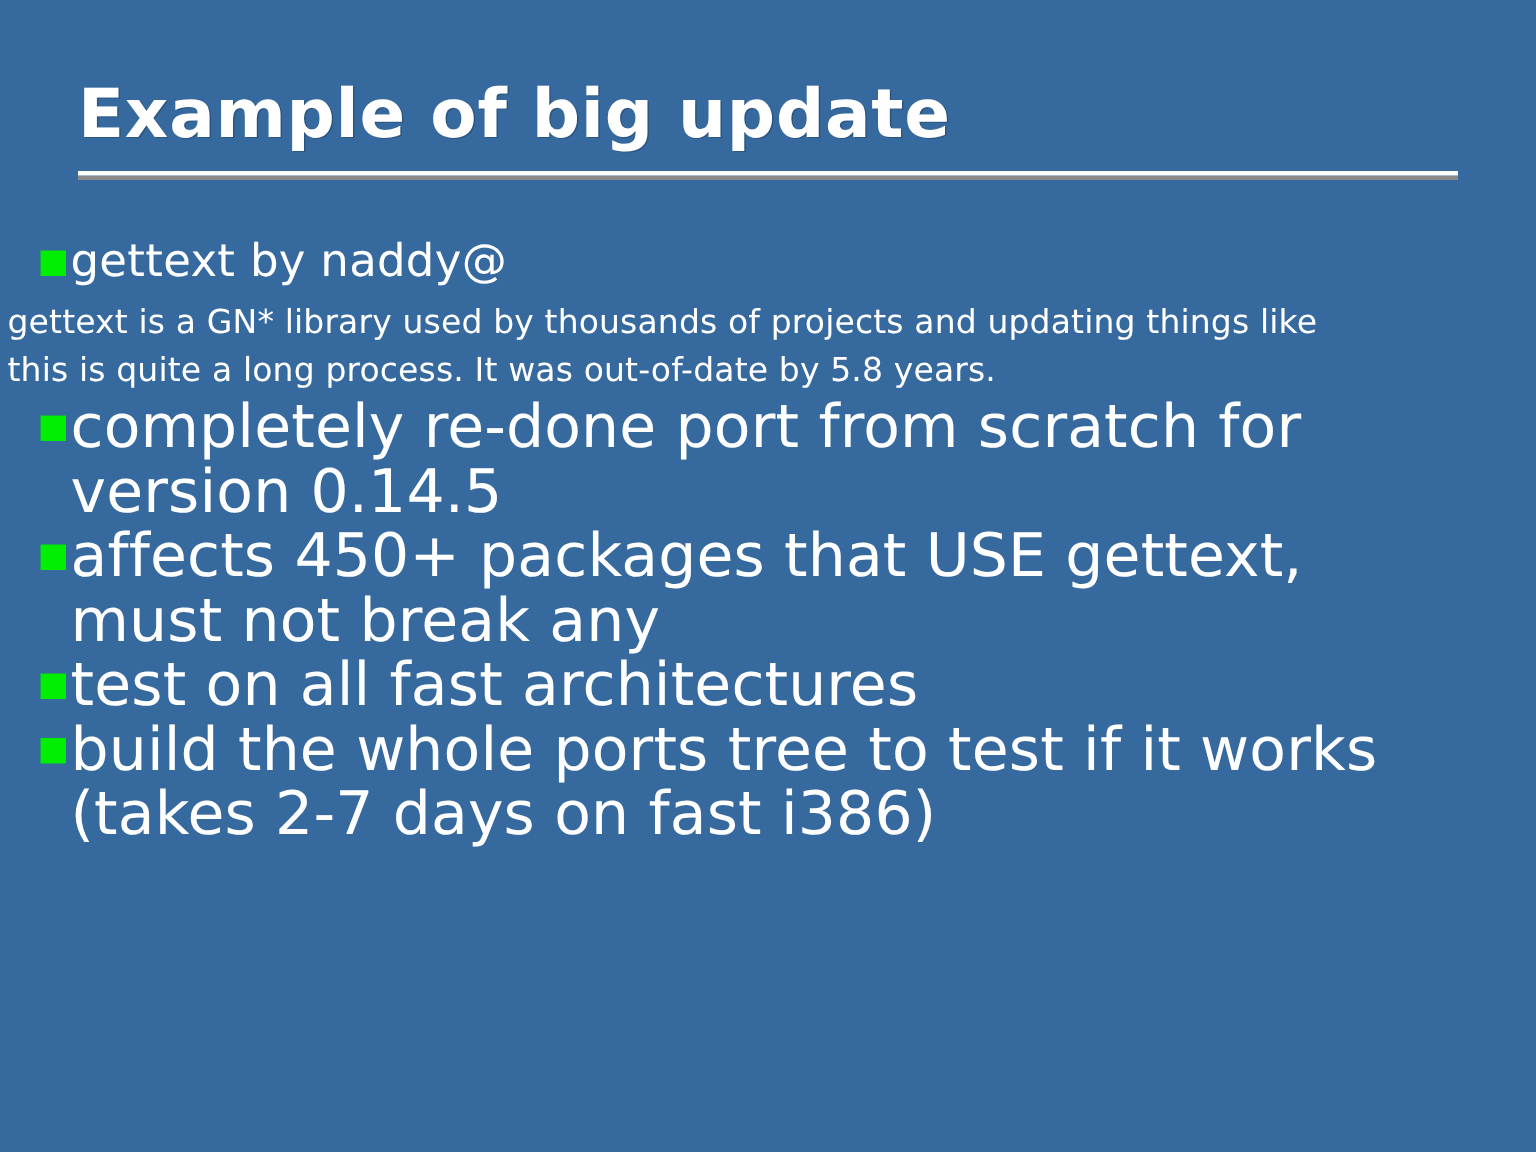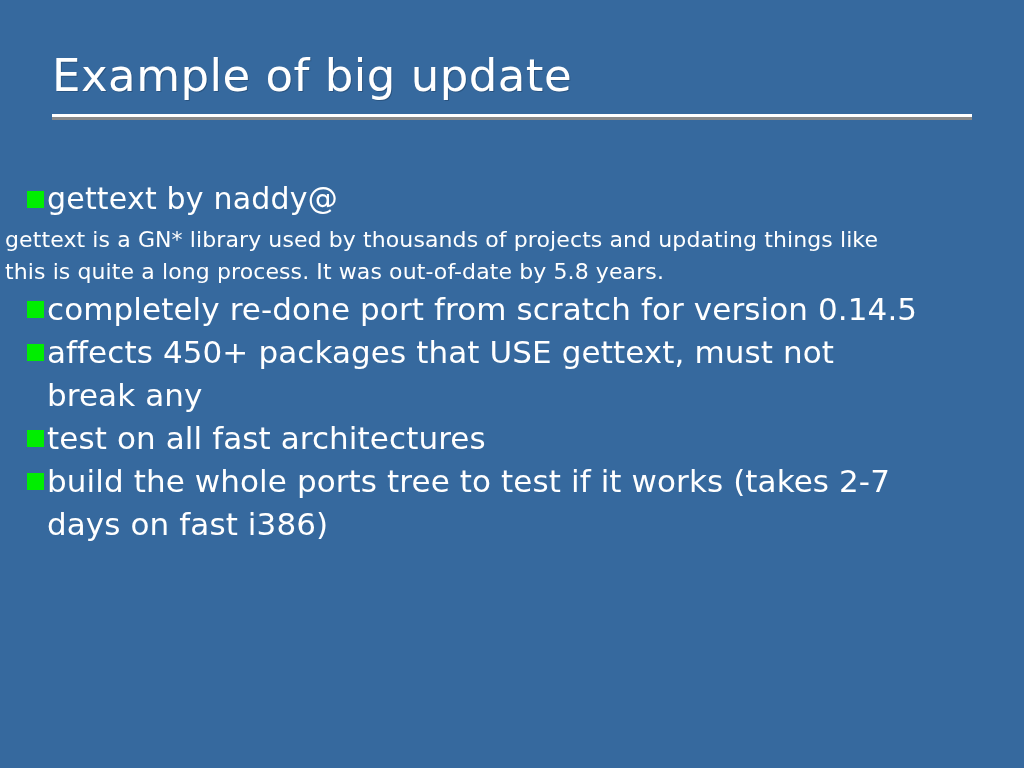--- a/index.html
+++ b/index.html
@@ -26,41 +26,41 @@
   .title-block {
     position: absolute;
     left: 52px;
     top: 48px;
     width: 920px;
   }
   .slide-title {
     font-family: "DejaVu Sans", sans-serif;
     font-size: 45px;
     line-height: 56px;
-    font-weight: 400;
+    font-weight: 700;
     color: #ffffff;
     letter-spacing: 0.5px;
     white-space: nowrap;
     text-shadow: 1px 1px 0 rgba(20,45,75,0.35);
   }
   .title-rule {
     position: absolute;
     left: 52px;
     top: 114px;
     width: 920px;
     height: 3px;
     background: #ffffff;
     box-shadow: 0 3px 0 0 #8a8a8a;
   }
 
   
   .body-area {
     position: absolute;
     left: 0;
-    top: 180px;
+    top: 156px;
     width: 1024px;
   }
 
   ul.bullets {
     list-style: none;
     margin: 0;
     padding: 0;
   }
 
   li.bullet-item {
@@ -101,21 +101,21 @@
     line-height: 32px;
     letter-spacing: 0.1px;
   }
 
   
   .main-list {
     margin-left: 48px;
     margin-top: 46px;
   }
   .main-list li.bullet-item {
-    font-size: 31px;
+    font-size: 40px;
     line-height: 43px;
     margin-bottom: 0;
     letter-spacing: 0.1px;
     max-width: 880px;
   }
   .main-list li.bullet-item > .bullet-marker {
     top: 13px;
   }
 
   .bullet-text {

